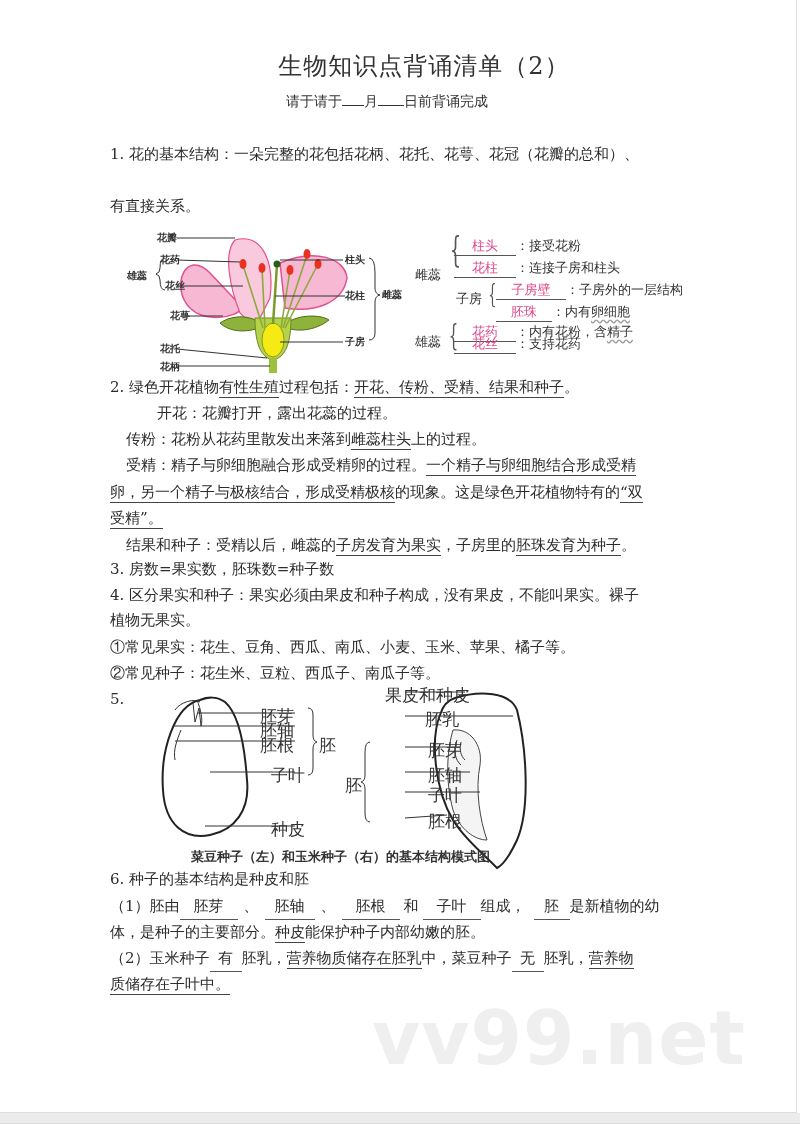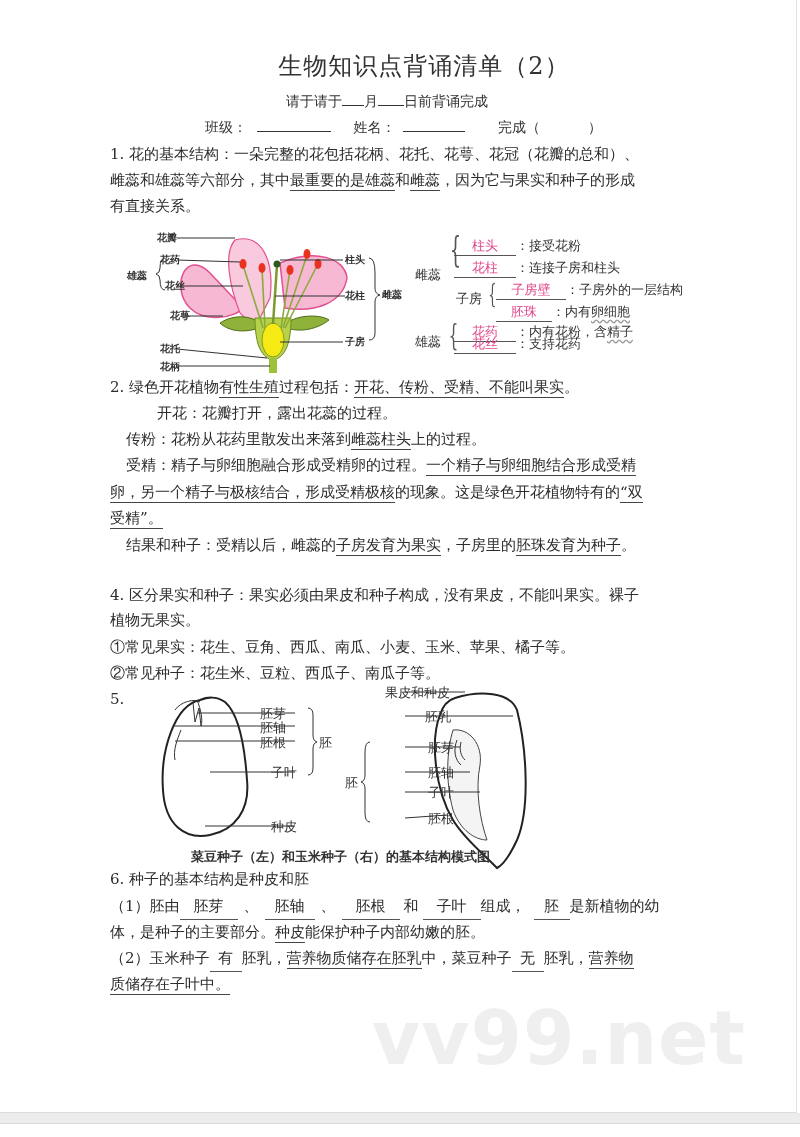--- a/index.html
+++ b/index.html
@@ -11,46 +11,38 @@
          border-bottom:1px solid #dcdcdc; }
   .abs { position:absolute; white-space:nowrap; }
   .title { left:0; width:800px; top:50px; text-align:center; font-size:24px; letter-spacing:1px; color:#333;margin-left:24px; }
   .sub { font-size:14px; color:#333; }
   .line { font-size:15px; line-height:26px; color:#2c2c2c; }
   .u { border-bottom:1.5px solid #444; padding-bottom:1px; }
   .blank { display:inline-block; border-bottom:1.5px solid #333; vertical-align:baseline; }
   .fill { display:inline-block; border-bottom:1.5px solid #555; text-align:center; }
   .pink { color:#e0458a; }
   .lbl { font-size:10px; color:#333; font-weight:bold; }
-  .lbl2 { font-size:13px; color:#333; }
+  .lbl2 { font-size:17px; color:#333; }
   .watermark { left:372px; top:995px; font-family:"DejaVu Sans","Liberation Sans",sans-serif;
                font-weight:bold; font-size:74px; color:#efefef; letter-spacing:1px; }
   .wave { text-decoration: underline wavy #999; text-underline-offset:3px; }
 </style>
 </head>
 <body>
 
 <div class="page">
 
   <div class="abs title">生物知识点背诵清单（2）</div>
 
   <div class="abs sub" style="left:286px;top:93px;">
     <span>请于请于</span><span class="blank" style="width:22px"></span><span>月</span><span class="blank" style="width:26px"></span><span>日前背诵完成</span>
   </div>
 
-  <div class="abs sub" style="left:205px;top:119px;">
-    <span>班级：</span><span class="blank" style="width:74px;margin-left:10px"></span>
-    <span style="margin-left:18px">姓名：</span><span class="blank" style="width:62px;margin-left:8px"></span>
-    <span style="margin-left:28px">完成（</span><span style="display:inline-block;width:48px"></span><span>）</span>
-  </div>
 
   <div class="abs line" style="left:110px;top:141px;">1. 花的基本结构：一朵完整的花包括花柄、花托、花萼、花冠（花瓣的总和）、</div>
-  <div class="abs line" style="left:110px;top:167px;">
-    <span>雌蕊和雄蕊等六部分，其中</span><span class="u">最重要的是雄蕊</span><span>和</span><span class="u">雌蕊</span><span>，因为它与果实和种子的形成</span>
-  </div>
   <div class="abs line" style="left:110px;top:193px;">有直接关系。</div>
 
   <div class="abs" style="left:115px;top:218px;width:290px;height:155px;">
     <svg width="290" height="155" viewBox="0 0 290 155">
 
       <path d="M95 55 C70 30,55 70,75 90 C90 105,120 100,128 90 Z" fill="#f7b8d4" stroke="#e2508f" stroke-width="1.5"></path>
       <path d="M120 22 C145 15,160 40,155 80 L140 110 L125 95 C115 70,108 35,120 22 Z" fill="#f9c9dd" stroke="#e2508f" stroke-width="1.2"></path>
       <path d="M165 45 C200 30,230 40,232 60 C228 85,200 95,170 90 Z" fill="#f7b8d4" stroke="#e2508f" stroke-width="1.5"></path>
 
       <path d="M105 105 C120 95,140 98,148 108 C135 115,115 115,105 105 Z" fill="#8fb33a" stroke="#4e6b16" stroke-width="1"></path>
@@ -116,39 +108,40 @@
     <span class="abs" style="left:74px;top:51px;font-size:26px;line-height:1;color:#555;transform:scaleX(0.5)">{</span>
     <div class="abs" style="left:86px;top:51px"><span class="fill pink" style="width:70px">子房壁</span><span>：子房外的一层结构</span></div>
     <div class="abs" style="left:86px;top:73px"><span class="fill pink" style="width:56px">胚珠</span><span>：内有</span><span class="wave">卵细胞</span></div>
     <span class="abs" style="left:5px;top:103px">雄蕊</span>
     <span class="abs" style="left:34px;top:90px;font-size:30px;line-height:1;color:#555;transform:scaleX(0.5)">{</span>
     <div class="abs" style="left:44px;top:93px"><span class="fill pink" style="width:62px">花药</span><span>：内有花粉，含</span><span class="wave">精子</span></div>
     <div class="abs" style="left:44px;top:105px"><span class="fill pink" style="width:62px">花丝</span><span>：支持花药</span></div>
   </div>
 
   <div class="abs line" style="left:110px;top:374px;">
-    <span>2. 绿色开花植物</span><span class="u">有性生殖</span><span>过程包括：</span><span class="u">开花、传粉、受精、不能叫果实</span><span>。</span>
+    <span>2. 绿色开花植物</span><span class="u">有性生殖</span><span>过程包括：</span><span class="u">开花、传粉、受精、结果和种子</span><span>。</span>
   </div>
   <div class="abs line" style="left:126px;top:400px;margin-left:31px;">开花：花瓣打开，露出花蕊的过程。</div>
   <div class="abs line" style="left:126px;top:426px;">
     <span>传粉：花粉从花药里散发出来落到</span><span class="u">雌蕊柱头</span><span>上的过程。</span>
   </div>
   <div class="abs line" style="left:126px;top:452px;">
     <span>受精：精子与卵细胞融合形成受精卵的过程。</span><span class="u">一个精子与卵细胞结合形成受精</span>
   </div>
   <div class="abs line" style="left:110px;top:479px;">
     <span class="u">卵，另一个精子与极核结合，形成受精极核</span><span>的现象。这是绿色开花植物特有的</span><span class="u">“双</span>
   </div>
   <div class="abs line" style="left:110px;top:505px;">
     <span class="u">受精”。</span>
   </div>
   <div class="abs line" style="left:126px;top:532px;">
     <span>结果和种子：受精以后，雌蕊的</span><span class="u">子房发育为果实</span><span>，子房里的</span><span class="u">胚珠发育为种子</span><span>。</span>
   </div>
 
+  <div class="abs line" style="left:110px;top:556px;">3. 房数=果实数，胚珠数=种子数</div>
 
   <div class="abs line" style="left:110px;top:582px;">4. 区分果实和种子：果实必须由果皮和种子构成，没有果皮，不能叫果实。裸子</div>
   <div class="abs line" style="left:110px;top:607px;">植物无果实。</div>
   <div class="abs line" style="left:110px;top:634px;">①常见果实：花生、豆角、西瓜、南瓜、小麦、玉米、苹果、橘子等。</div>
   <div class="abs line" style="left:110px;top:660px;">②常见种子：花生米、豆粒、西瓜子、南瓜子等。</div>
 
   <div class="abs line" style="left:110px;top:686px;">5.</div>
 
   <div class="abs" style="left:135px;top:680px;width:450px;height:190px;">
     <svg width="450" height="190" viewBox="0 0 450 190">

